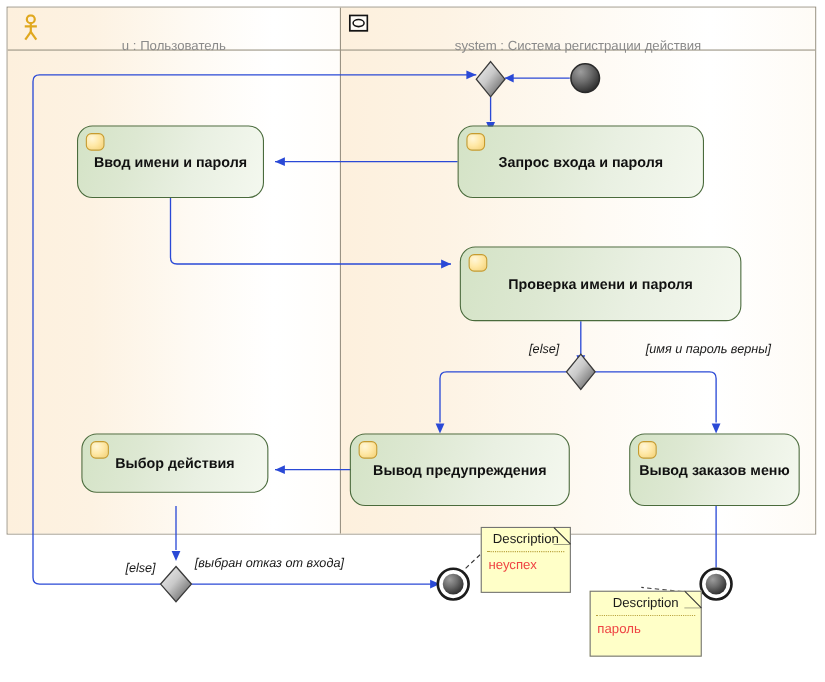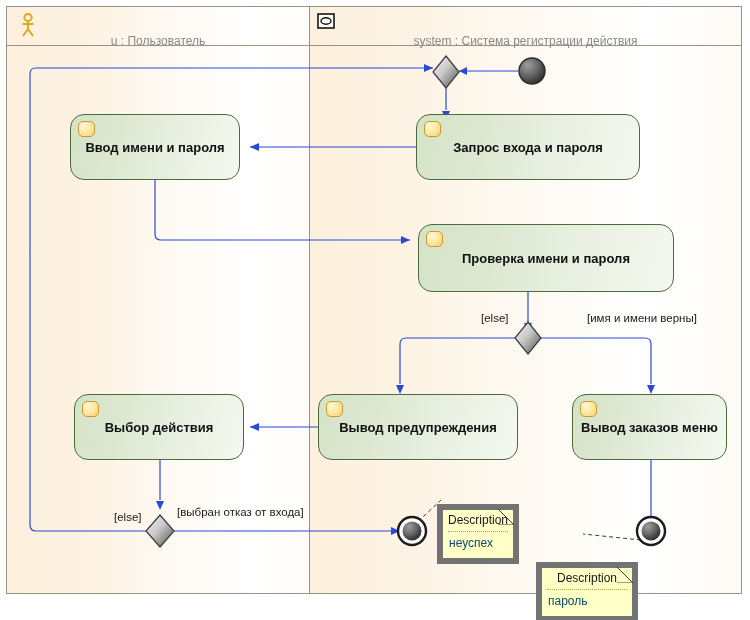--- a/index.html
+++ b/index.html
@@ -1,18 +1,18 @@
 <!DOCTYPE html>
 <html><head>
 <meta charset="utf-8">
 <style>
   html,body{margin:0;padding:0;background:#ffffff;}
   body{font-family:"Liberation Sans","DejaVu Sans",sans-serif;}
   #canvas{position:relative;width:750px;height:620px;overflow:hidden;background:#fff;}
-  #frame{position:absolute;left:6px;top:6px;width:736px;height:588px;
+  #frame{position:absolute;left:6px;top:6px;width:736px;height:480px;
          border:1px solid #9a9384;box-sizing:border-box;}
   .lane{position:absolute;top:0;bottom:0;box-sizing:border-box;}
   .lane-bg-left{left:0;width:302px;
      background:linear-gradient(90deg,#fdf0dd 0%,#fdf2e2 25%,#fefaf3 55%,#ffffff 80%,#fffdfa 100%);}
   .lane-bg-right{left:302px;right:0;
      background:linear-gradient(90deg,#fdf0dd 0%,#fdf3e4 22%,#fefaf3 52%,#ffffff 78%,#fefbf6 100%);}
   .lane-divider{position:absolute;top:0;bottom:0;left:302px;width:1px;background:#9a9384;}
   .lane-head-rule{position:absolute;left:0;right:0;top:38px;height:1px;background:#9a9384;}
   .lane-title{position:absolute;top:26px;height:16px;line-height:16px;
      font-size:12px;color:#8a8a8a;text-align:center;white-space:nowrap;}
@@ -27,29 +27,29 @@
      background:linear-gradient(105deg,#d4e3c6 0%,#dde8d2 30%,#e9f0e2 62%,#f4f8ef 100%);
      box-shadow:0 0 0 0 rgba(0,0,0,0);}
   .activity .a-label{position:absolute;left:8px;right:8px;top:50%;
      transform:translateY(-50%);text-align:center;font-size:13px;font-weight:bold;
      color:#111;line-height:15px;}
   .act-badge{position:absolute;left:7px;top:6px;width:15px;height:14px;
      border:1px solid #c79b2e;border-radius:5px;
      background:radial-gradient(circle at 32% 28%,#fff6d8 0%,#ffe9a8 45%,#f3cf72 100%);}
 
   .note{position:absolute;box-sizing:border-box;background:#ffffc8;
-     border:6px solid #737373;margin-top:25px;}
+     border:1px solid #737373;}
   .note-title{position:absolute;left:0;right:0;top:3px;text-align:center;
      font-size:12px;color:#1a1a1a;white-space:nowrap;}
   .note-sep{position:absolute;left:5px;right:5px;top:21px;height:0;
      border-top:1px dotted #b8a23c;}
-  .note-body{position:absolute;left:6px;top:26px;font-size:12px;color:#0c4a6e;}
+  .note-body{position:absolute;left:6px;top:26px;font-size:12px;color:#ef4444;}
   .note-fold{position:absolute;right:-1px;top:-1px;width:16px;height:16px;}
 
-  .guard{position:absolute;font-size:11.5px;color:#1a1a1a;white-space:nowrap;}
+  .guard{position:absolute;font-size:11.5px;color:#1a1a1a;white-space:nowrap;font-style:italic;}
   svg.edges{position:absolute;left:0;top:0;width:750px;height:620px;
      pointer-events:none;overflow:visible;}
   .ln{fill:none;stroke:#2a49d6;stroke-width:1.2;}
   .anchor{fill:#2a49d6;}
 </style>
 </head>
 <body>
 
 <div id="canvas">
 
@@ -168,37 +168,37 @@
   <div class="activity" style="left:416px;top:114px;width:224px;height:66px;">
     <div class="act-badge"></div>
     <div class="a-label">Запрос входа и пароля</div>
   </div>
 
   <div class="activity" style="left:418px;top:224px;width:256px;height:68px;">
     <div class="act-badge"></div>
     <div class="a-label">Проверка имени и пароля</div>
   </div>
 
-  <div class="activity" style="left:74px;top:394px;width:170px;height:66px;padding-left:35px;">
+  <div class="activity" style="left:74px;top:394px;width:170px;height:54px;padding-left:35px;">
     <div class="act-badge"></div>
     <div class="a-label">Выбор действия</div>
   </div>
 
   <div class="activity" style="left:318px;top:394px;width:200px;height:66px;">
     <div class="act-badge"></div>
     <div class="a-label">Вывод предупреждения</div>
   </div>
 
   <div class="activity" style="left:572px;top:394px;width:155px;height:66px;">
     <div class="act-badge"></div>
     <div class="a-label">Вывод заказов меню</div>
   </div>
 
   <div class="guard" style="left:481px;top:312px;">[else]</div>
-  <div class="guard" style="left:587px;top:312px;">[имя и имени верны]</div>
+  <div class="guard" style="left:587px;top:312px;">[имя и пароль верны]</div>
   <div class="guard" style="left:114px;top:511px;">[else]</div>
   <div class="guard" style="left:177px;top:506px;text-align:right;">[выбран отказ от входа]</div>
 
   <div class="note" style="left:437px;top:479px;width:82px;height:60px;">
     <div class="note-fold">
       <svg width="16" height="16" viewBox="0 0 16 16">
         <polygon points="0,0 16,16 0,16" fill="#ffffc8"></polygon>
         <polyline points="0,0 16,16 0,16" fill="none" stroke="#3a3a3a" stroke-width="1"></polyline>
       </svg>
     </div>

